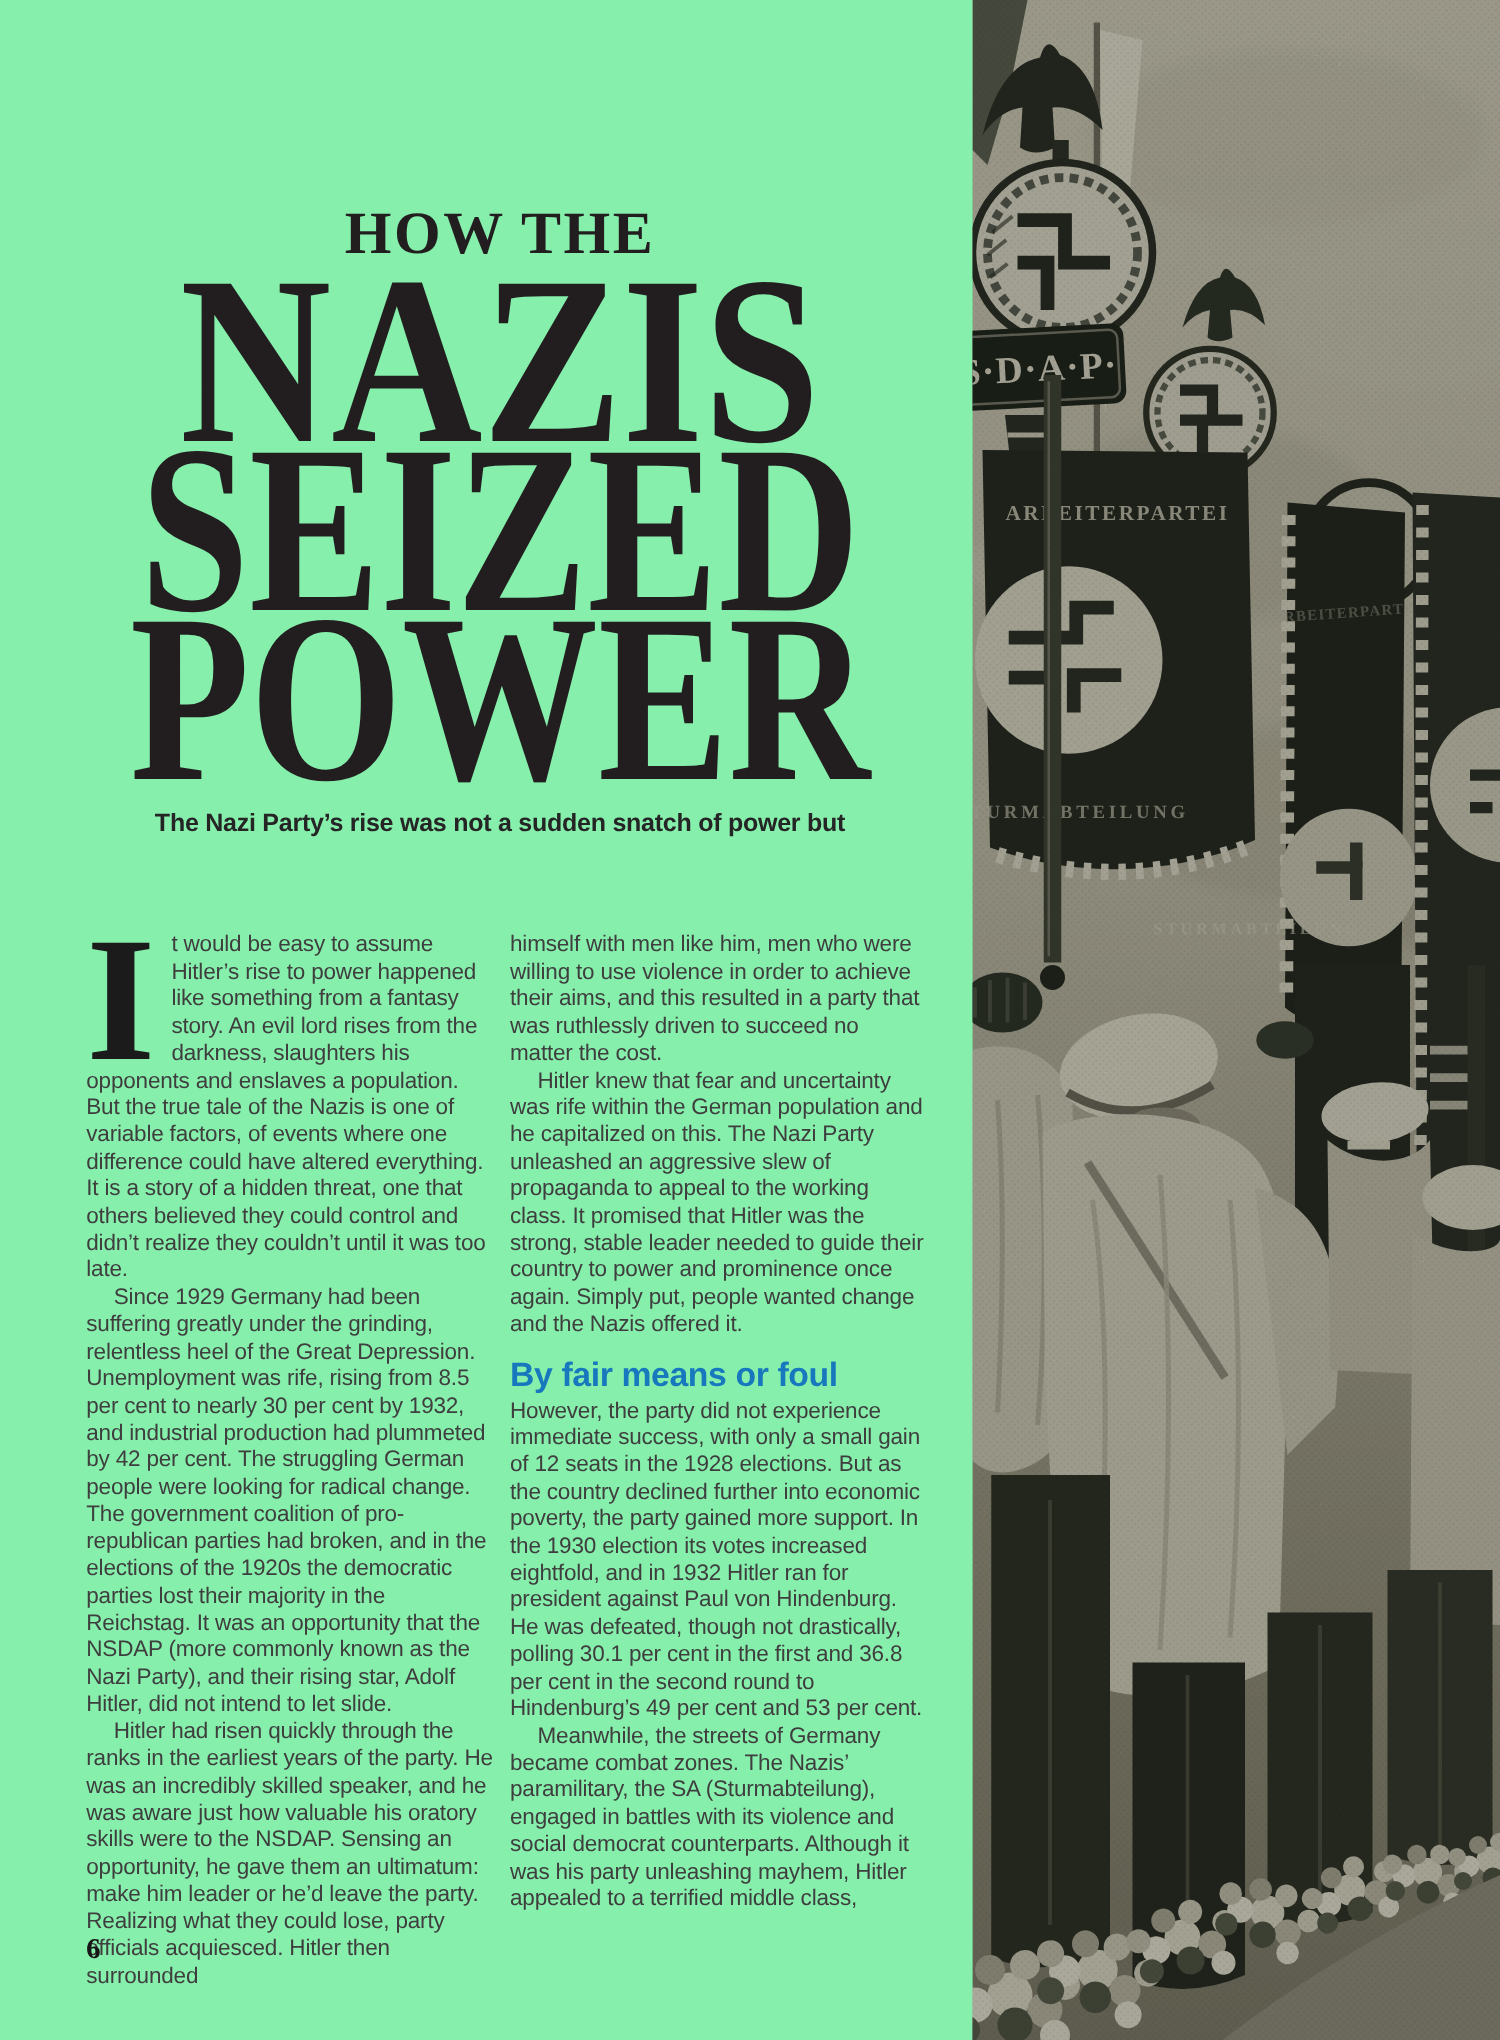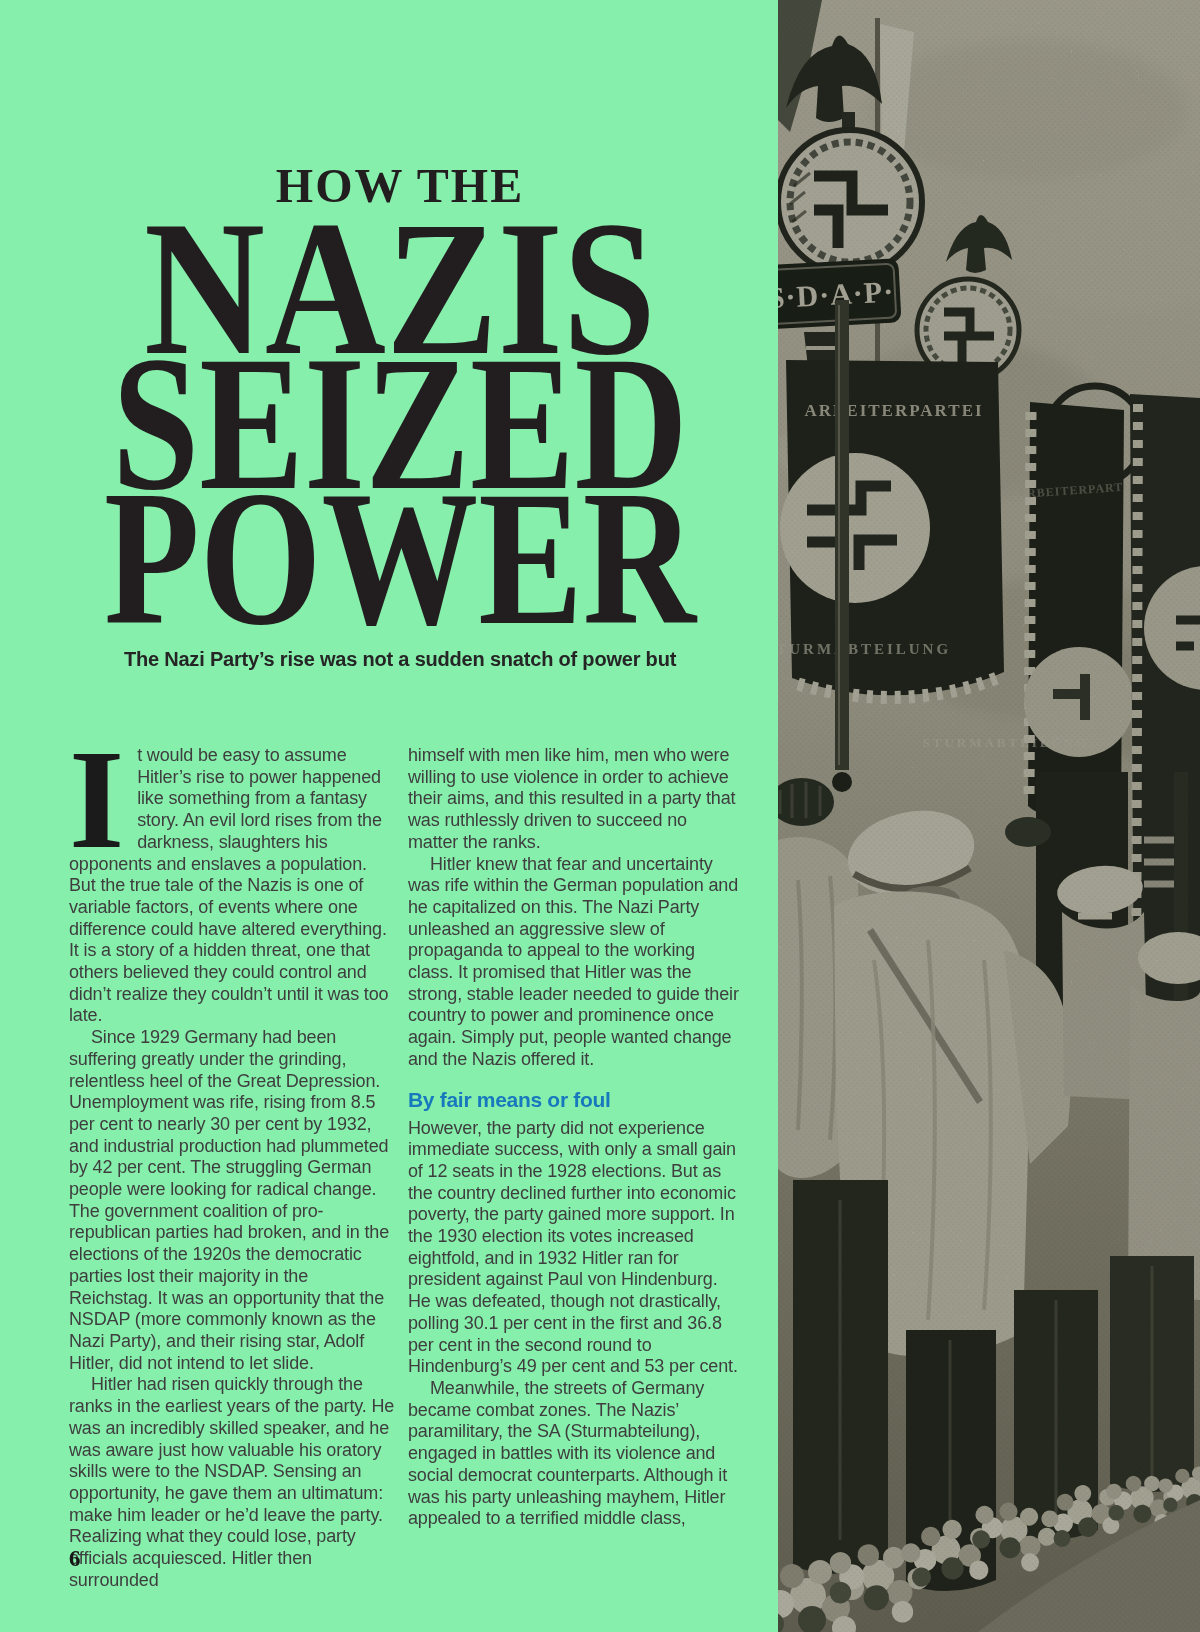--- a/index.html
+++ b/index.html
@@ -22,21 +22,21 @@
   .col { font-size:18px; line-height:21.7px; color:#3e3e3e; letter-spacing:-0.15px; }
   .col-left  { width:326px; margin-right:13px; }
   .col-right { width:333px; }
   .col p { margin:0; }
   p.indent { text-indent:22px; }
   .dropcap {
     float:left; font-family:"Liberation Serif", serif; font-weight:bold;
     font-size:142px; line-height:0.64; padding:9px 13px 0 0; color:#1b1b1b;
   }
   .subhead {
-    margin:15px 0 4px 0; font-size:21px; line-height:28px;
+    margin:15px 0 4px 0; font-size:27px; line-height:28px;
     color:#1878be; font-weight:bold; letter-spacing:-0.3px;
   }
   
   .page-number {
     position:absolute; left:69px; top:1546px;
     font-family:"Liberation Serif", serif; font-weight:bold; font-size:23px; color:#161616;
   }
   
   .photo { position:absolute; left:778px; top:0; width:422px; height:1632px; }
   .photo svg { display:block; }
@@ -58,21 +58,21 @@
     <div>The Nazi Party’s rise was not a sudden snatch of power but</div>
   </div>
 
   <div class="columns">
     <div class="col col-left">
       <p><span class="dropcap">I</span><span>t would be easy to assume Hitler’s rise to power happened like something from a fantasy story. An evil lord rises from the darkness, slaughters his opponents and enslaves a population. But the true tale of the Nazis is one of variable factors, of events where one difference could have altered everything. It is a story of a hidden threat, one that others believed they could control and didn’t realize they couldn’t until it was too late.</span></p>
       <p class="indent">Since 1929 Germany had been suffering greatly under the grinding, relentless heel of the Great Depression. Unemployment was rife, rising from 8.5 per cent to nearly 30 per cent by 1932, and industrial production had plummeted by 42 per cent. The struggling German people were looking for radical change. The government coalition of pro-republican parties had broken, and in the elections of the 1920s the democratic parties lost their majority in the Reichstag. It was an opportunity that the NSDAP (more commonly known as the Nazi Party), and their rising star, Adolf Hitler, did not intend to let slide.</p>
       <p class="indent">Hitler had risen quickly through the ranks in the earliest years of the party. He was an incredibly skilled speaker, and he was aware just how valuable his oratory skills were to the NSDAP. Sensing an opportunity, he gave them an ultimatum: make him leader or he’d leave the party. Realizing what they could lose, party officials acquiesced. Hitler then surrounded</p>
     </div>
     <div class="col col-right">
-      <p>himself with men like him, men who were willing to use violence in order to achieve their aims, and this resulted in a party that was ruthlessly driven to succeed no matter the ranks.</p>
+      <p>himself with men like him, men who were willing to use violence in order to achieve their aims, and this resulted in a party that was ruthlessly driven to succeed no matter the cost.</p>
       <p class="indent">Hitler knew that fear and uncertainty was rife within the German population and he capitalized on this. The Nazi Party unleashed an aggressive slew of propaganda to appeal to the working class. It promised that Hitler was the strong, stable leader needed to guide their country to power and prominence once again. Simply put, people wanted change and the Nazis offered it.</p>
       <h3 class="subhead">By fair means or foul</h3>
       <p>However, the party did not experience immediate success, with only a small gain of 12 seats in the 1928 elections. But as the country declined further into economic poverty, the party gained more support. In the 1930 election its votes increased eightfold, and in 1932 Hitler ran for president against Paul von Hindenburg. He was defeated, though not drastically, polling 30.1 per cent in the first and 36.8 per cent in the second round to Hindenburg’s 49 per cent and 53 per cent.</p>
       <p class="indent">Meanwhile, the streets of Germany became combat zones. The Nazis’ paramilitary, the SA (Sturmabteilung), engaged in battles with its violence and social democrat counterparts. Although it was his party unleashing mayhem, Hitler appealed to a terrified middle class,</p>
     </div>
   </div>
 
   <div class="page-number">6</div>
 
   <div class="photo">

